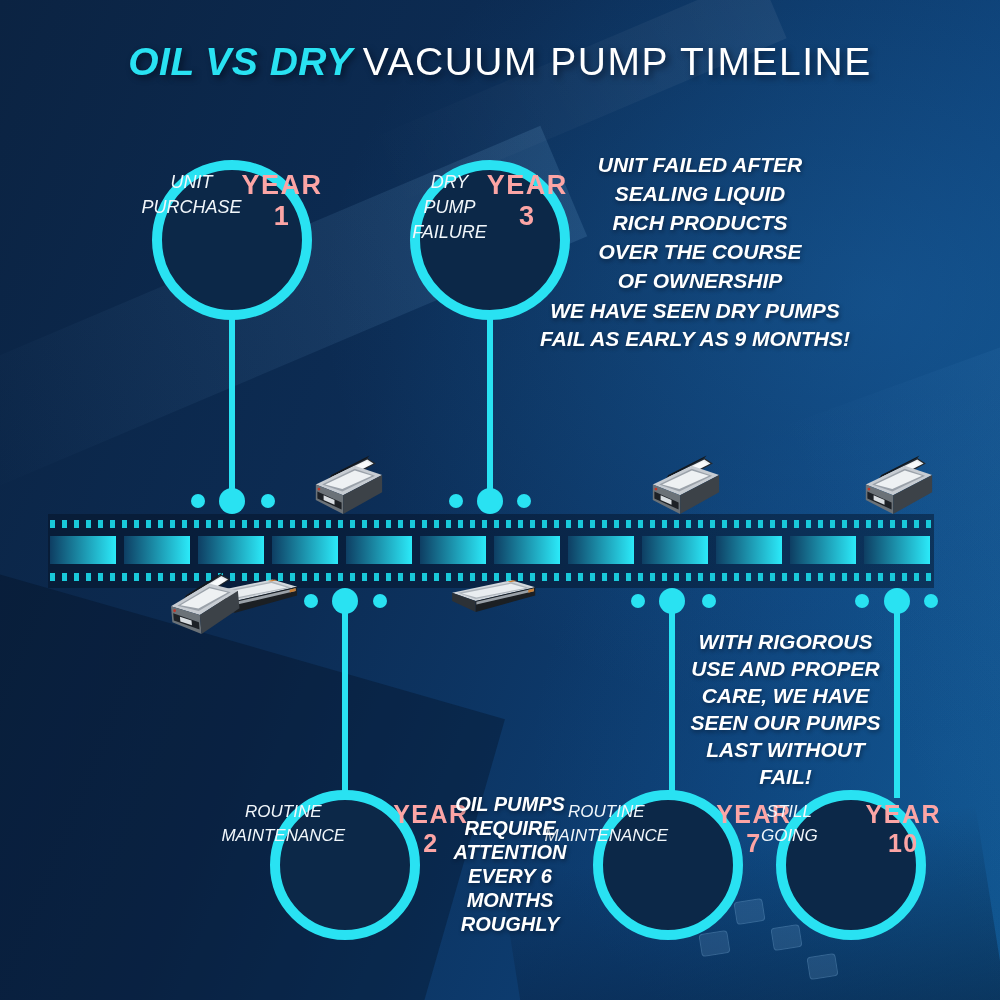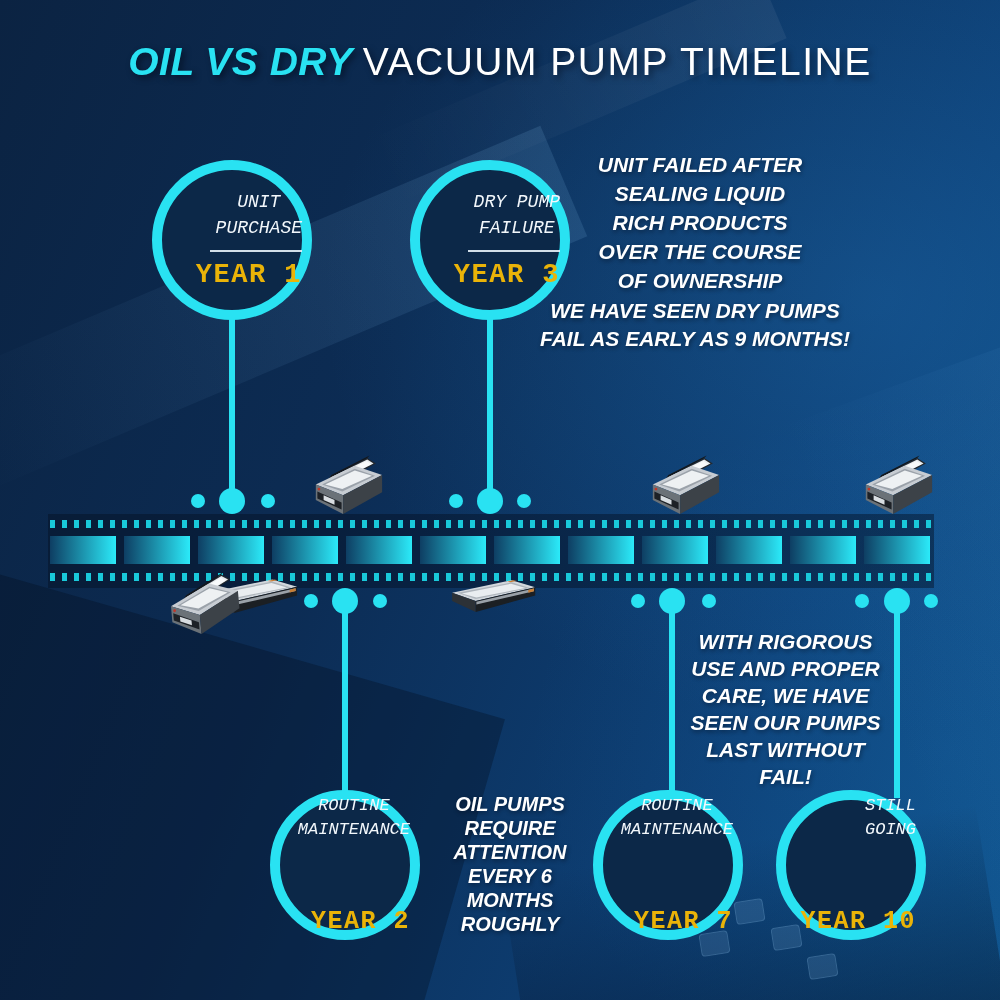--- a/index.html
+++ b/index.html
@@ -41,28 +41,28 @@
   .frames{position:absolute;left:2px;right:2px;top:22px;height:28px;
     background:repeating-linear-gradient(90deg,#0e3e63 0px,#2beaf9 66px,rgba(0,0,0,0) 66px,rgba(0,0,0,0) 74px);}
   
   .connector{position:absolute;width:6px;background:var(--accent);z-index:2;}
   .dot{position:absolute;border-radius:50%;background:var(--accent);z-index:4;}
   .dot.big{width:26px;height:26px;}
   .dot.small{width:14px;height:14px;}
   
   .circle{position:absolute;box-sizing:border-box;border-radius:50%;
     border:10px solid var(--accent);background:var(--navy);z-index:5;
-    display:flex;flex-direction:column;align-items:flex-end;justify-content:center;
-    text-align:center;font-family:Liberation Mono, monospace;}
+    display:flex;align-items:flex-start;justify-content:center;
+    text-align:center;}
   .circle.lg{width:160px;height:160px;}
   .circle.sm{width:150px;height:150px;gap:24px;}
   .circle .label{font-style:italic;font-size:18px;line-height:1.4;white-space:pre-line;color:#f2f7fb;}
   .circle.sm .label{font-size:17px;}
   .circle .sep{width:92px;height:2px;background:#e8f2fa;opacity:.9;margin:9px 0 8px;}
-  .circle .year{font-weight:bold;font-size:27px;letter-spacing:1.5px;color:#eab308;}
+  .circle .year{font-weight:bold;font-size:27px;letter-spacing:1.5px;color:#fca5a5;}
   .circle.sm .year{font-size:25px;}
   
   .note{position:absolute;z-index:5;text-align:center;white-space:pre-line;
     text-shadow:1px 2px 4px rgba(2,8,20,0.45);}
   .note.boldit{font-weight:bold;font-style:italic;color:#fff;}
   .note.lightit{font-style:italic;font-weight:400;color:#e9f1f8;}
   #note-unit-failed{left:555px;top:150px;width:290px;font-size:21px;line-height:29px;}
   #note-dry-bold{left:540px;top:297px;width:310px;font-size:21px;line-height:28px;}
   #note-dry-light{left:540px;top:353px;width:310px;font-size:19.5px;line-height:27px;}
   #note-oil{left:430px;top:792px;width:160px;font-size:20px;line-height:24px;}

